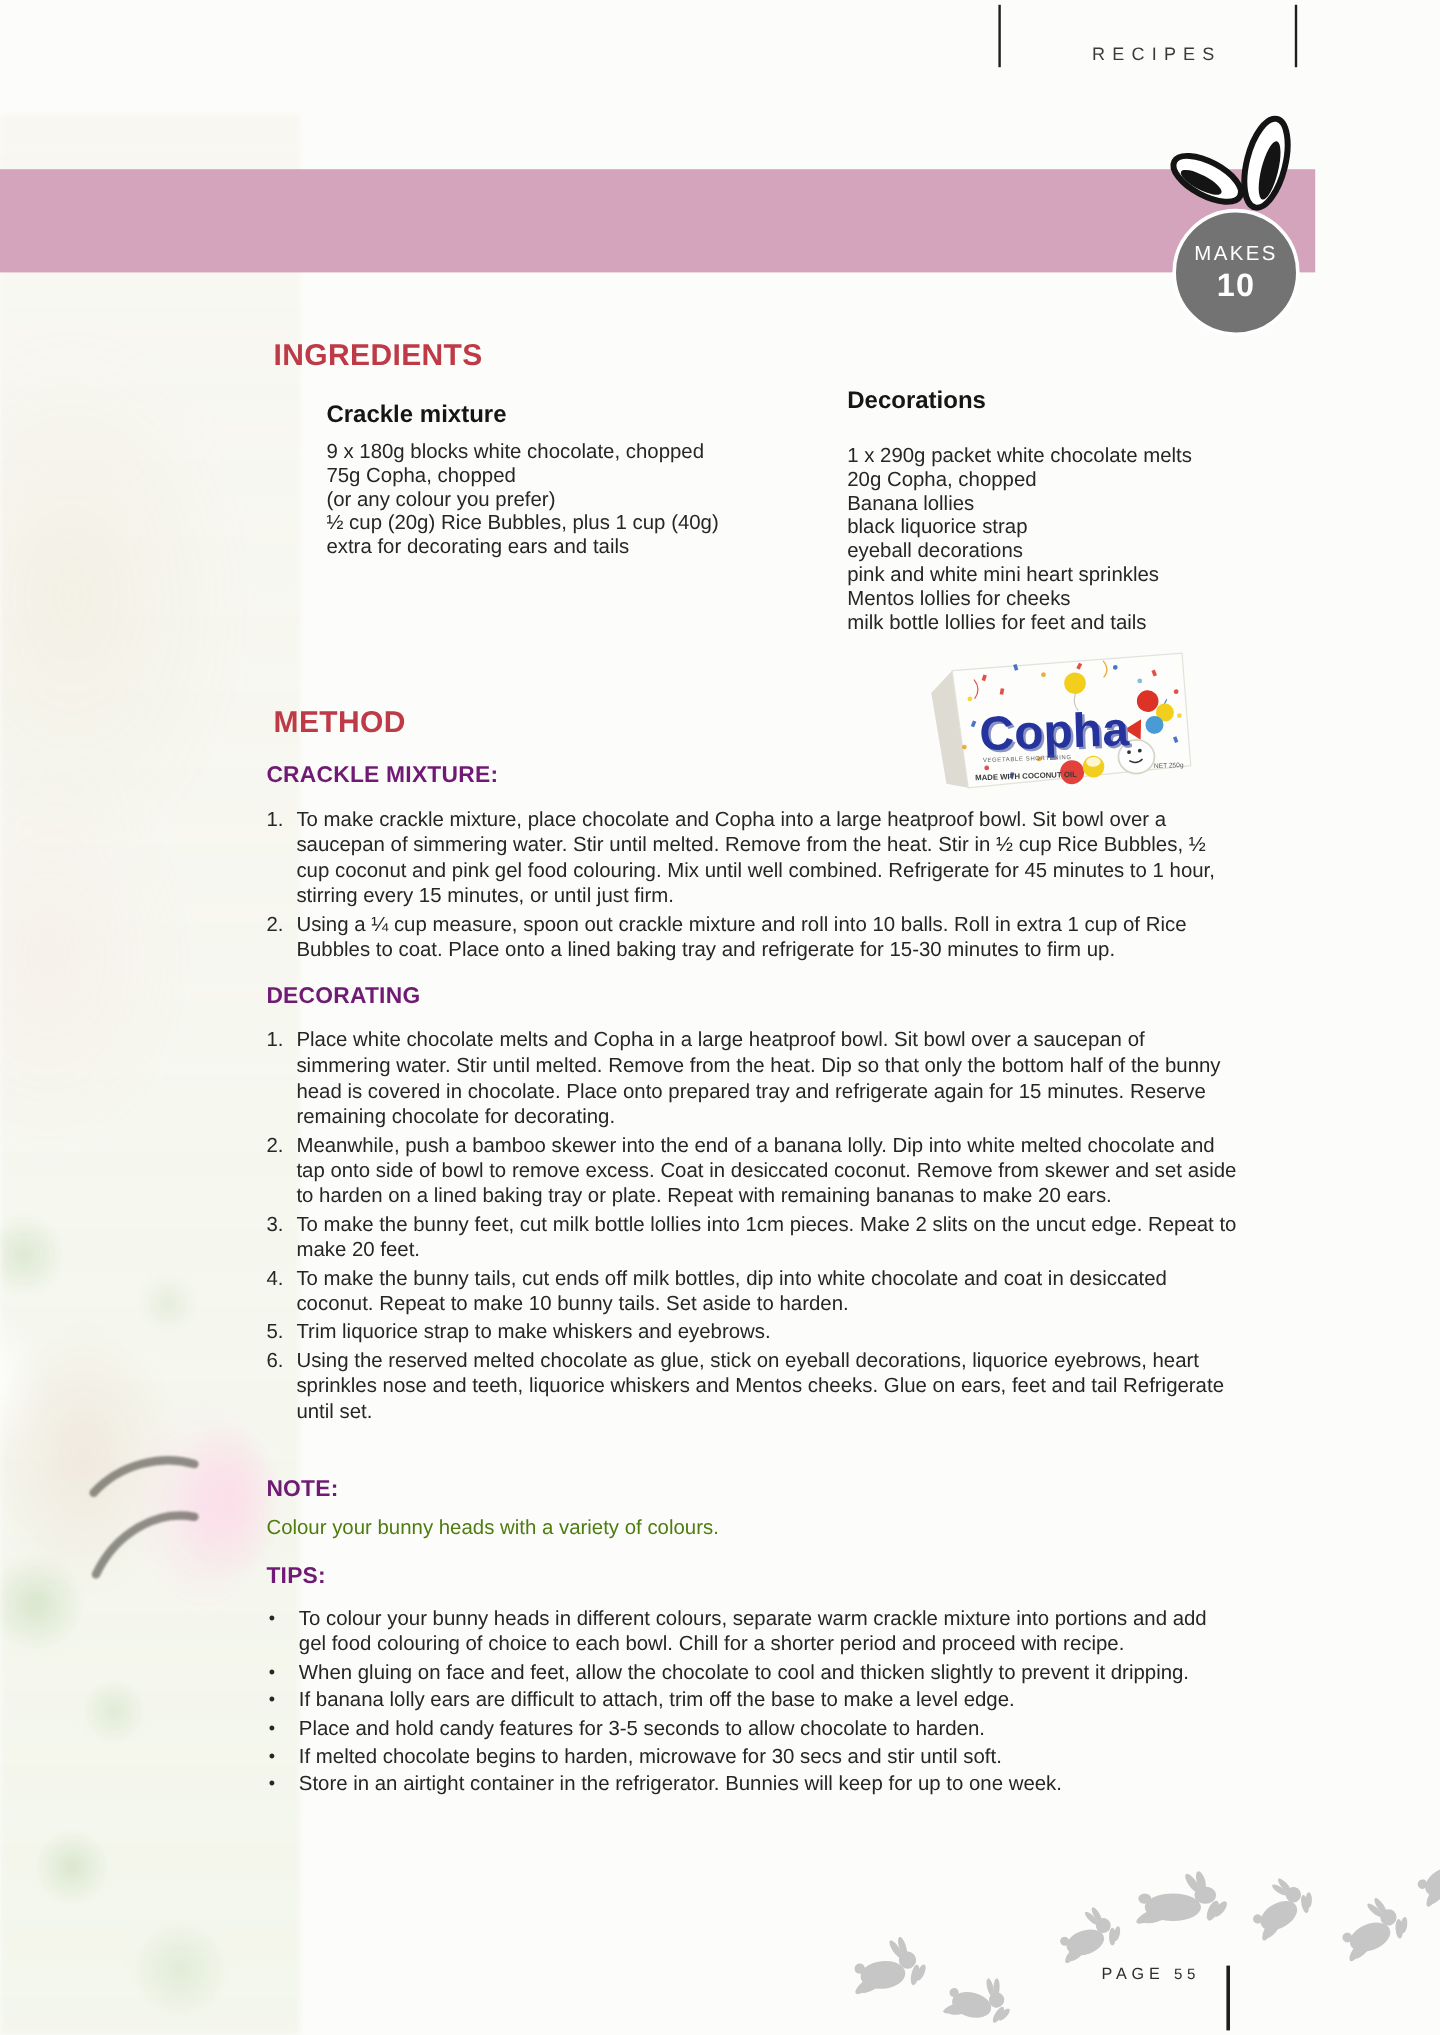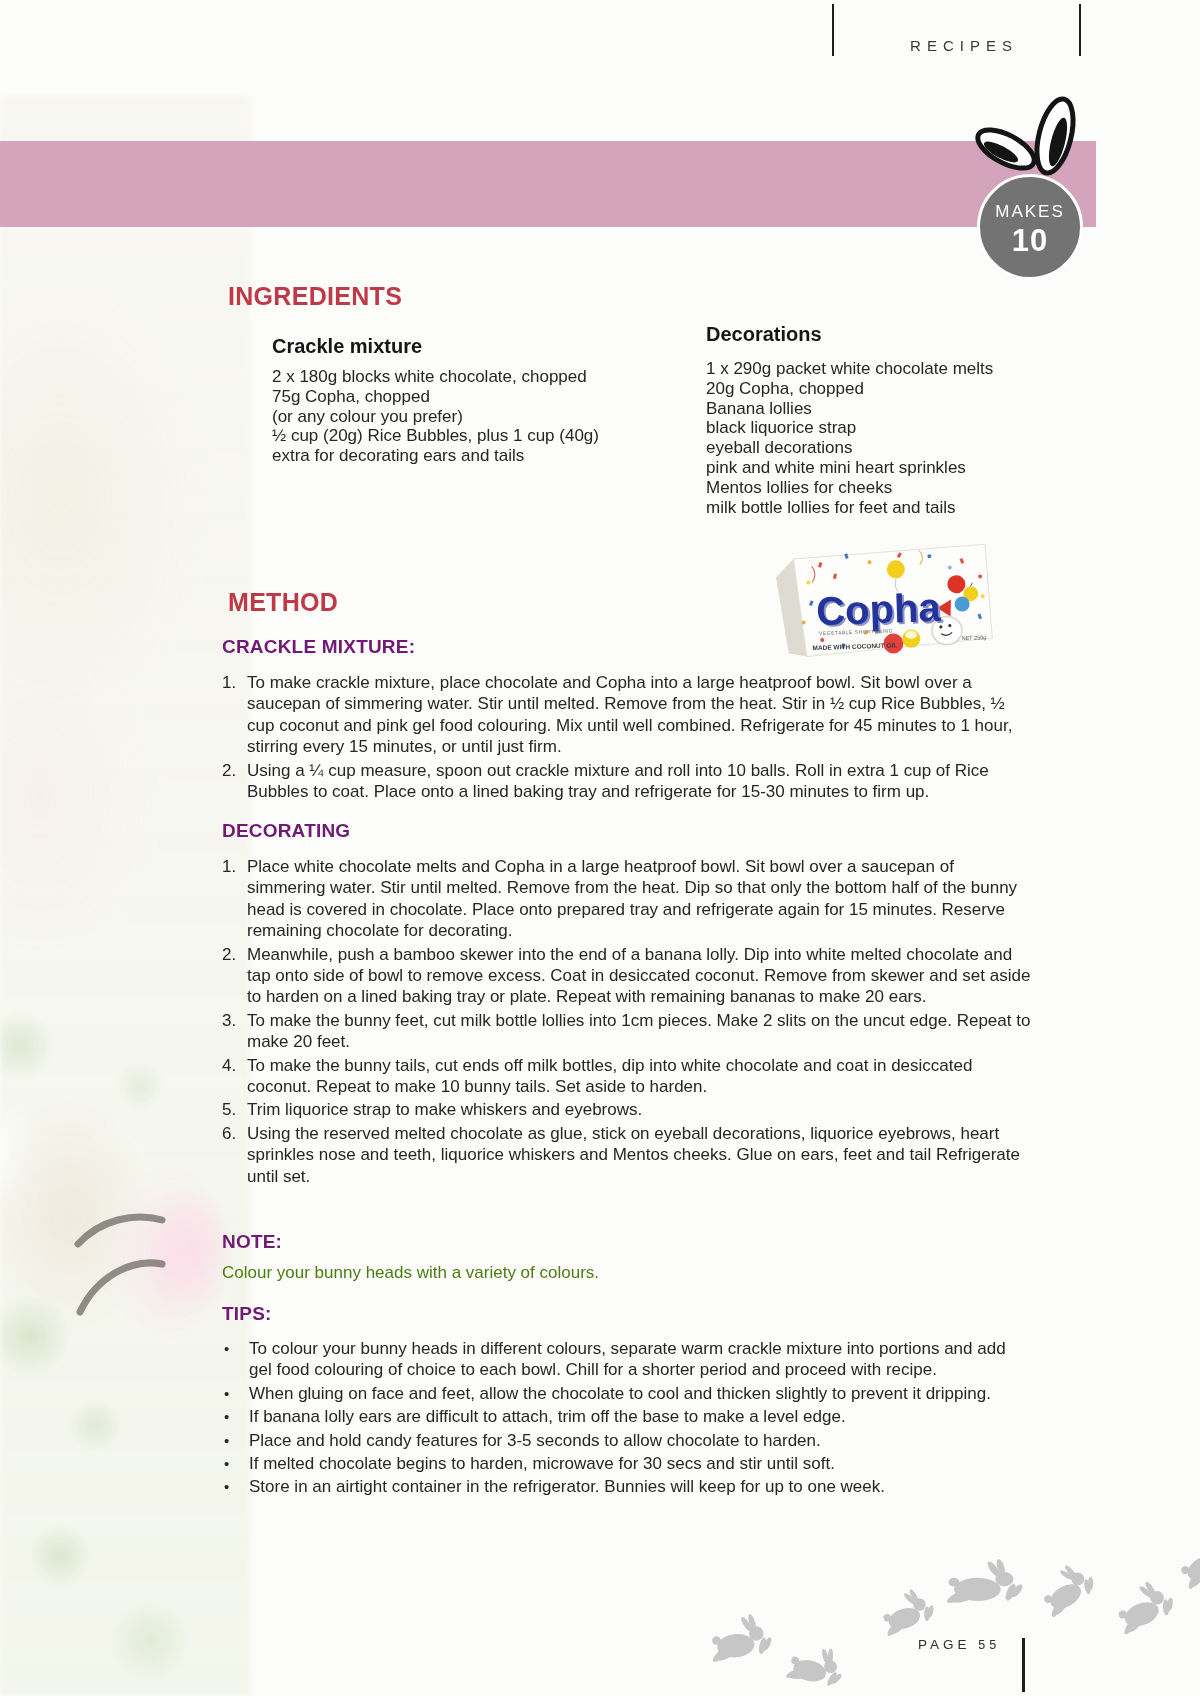--- a/index.html
+++ b/index.html
@@ -37,30 +37,30 @@
   #hbar-left{left:832px;}
   #hbar-right{left:1079px;}
   #recipes{position:absolute;left:832px;top:37px;width:264px;text-align:center;
     font-size:15px;letter-spacing:6px;color:#3a3a3a;}
   
   #band{position:absolute;left:0;top:141px;width:1096px;height:86px;background:#d3a4bc;}
   #ears{position:absolute;left:963px;top:92px;width:132px;height:92px;}
   #makes{position:absolute;left:977px;top:174px;width:106px;height:106px;border-radius:50%;
     background:#737373;border:3px solid #ffffff;box-sizing:border-box;text-align:center;color:#fff;}
   #makes .lbl{margin-top:25px;font-size:17px;letter-spacing:2px;}
-  #makes .val{font-size:31px;font-weight:bold;margin-top:1px;letter-spacing:1px;}
+  #makes .val{font-size:27px;font-weight:bold;margin-top:1px;letter-spacing:1px;}
   
   .red-head{position:absolute;left:228px;font-size:25px;font-weight:bold;color:#bd3a46;letter-spacing:.3px;}
   #ing-title{top:282px;}
   #method-title{top:588px;}
   .col-title{font-size:20px;font-weight:bold;color:#161616;}
   #crackle-col{position:absolute;left:272px;top:335px;width:420px;}
   #crackle-col .col-title{margin-bottom:9px;}
   #deco-col{position:absolute;left:706px;top:323px;width:370px;}
-  #deco-col .col-title{margin-bottom:13px;}
+  #deco-col .col-title{margin-bottom:24px;}
   .ing-item{font-size:17px;line-height:19.8px;color:#262626;}
   
   #copha{position:absolute;left:761px;top:540px;width:234px;height:127px;}
   
   .subhead{position:absolute;left:222px;font-size:19px;font-weight:bold;color:#701a75;letter-spacing:.2px;}
   #crackle-head{top:636px;}
   #deco-head{top:820px;}
   #note-head{top:1231px;}
   #tips-head{top:1303px;}
   .steps{position:absolute;left:222px;width:810px;}
@@ -101,21 +101,21 @@
 </svg>
 <div id="makes">
   <div class="lbl">MAKES</div>
   <div class="val">10</div>
 </div>
 
 <div class="red-head" id="ing-title">INGREDIENTS</div>
 
 <div id="crackle-col">
   <div class="col-title">Crackle mixture</div>
-  <div class="ing-item">2 x 180g blocks white chocolate, chopped</div>
+  <div class="ing-item">9 x 180g blocks white chocolate, chopped</div>
   <div class="ing-item">75g Copha, chopped</div>
   <div class="ing-item">(or any colour you prefer)</div>
   <div class="ing-item">½ cup (20g) Rice Bubbles, plus 1 cup (40g)</div>
   <div class="ing-item">extra for decorating ears and tails</div>
 </div>
 
 <div id="deco-col">
   <div class="col-title">Decorations</div>
   <div class="ing-item">1 x 290g packet white chocolate melts</div>
   <div class="ing-item">20g Copha, chopped</div>

